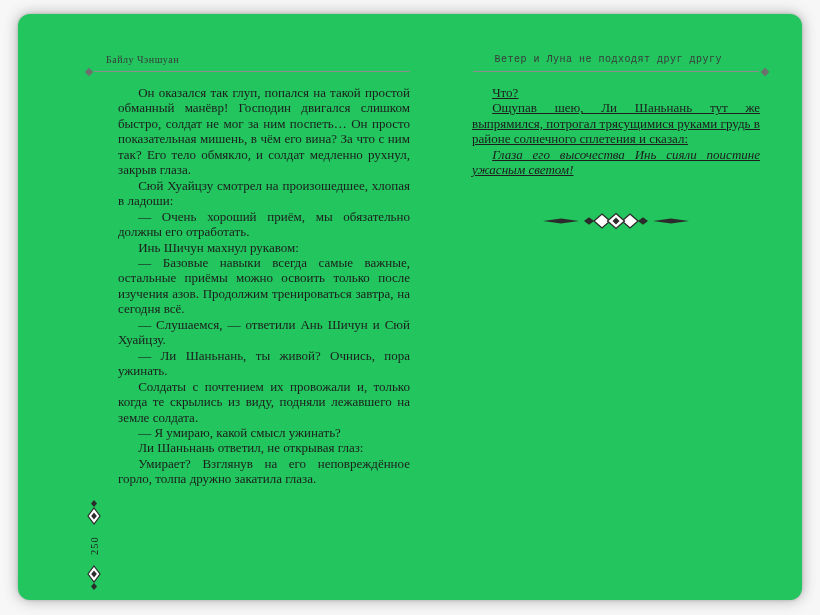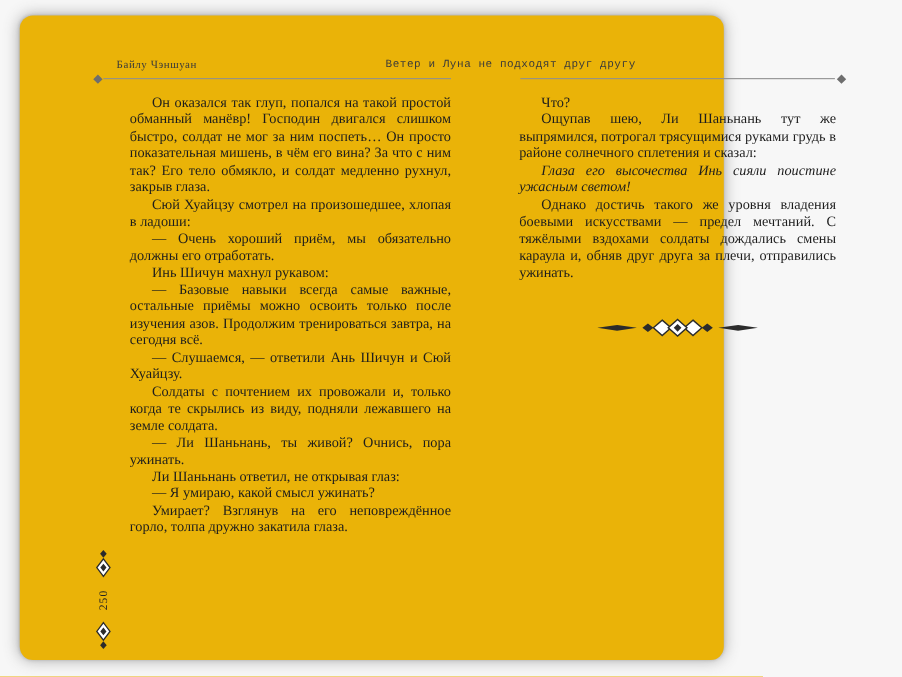--- a/index.html
+++ b/index.html
@@ -2,22 +2,22 @@
 <html><head>
 <meta charset="utf-8">
 <style>
   html,body{margin:0;padding:0;}
   body{
     width:820px;height:615px;overflow:hidden;position:relative;
     background:#f7f7f7;
     font-family:"Liberation Serif", serif;
   }
   .spread{
-    position:absolute;left:18px;top:14px;width:640px;height:586px;
-    background:#eab308;border-radius:12px;
+    position:absolute;left:18px;top:14px;width:784px;height:586px;
+    background:#22c55e;border-radius:12px;
     box-shadow:0 0 14px rgba(80,80,80,.45), 0 0 3px rgba(120,120,120,.35);
   }
   
   .running-head{
     position:absolute;top:40px;font-size:10px;letter-spacing:.5px;color:#3a3a3a;
     white-space:nowrap;
   }
   .head-left{left:88px;}
   .head-right{right:80px;text-align:right;font-family:Liberation Mono, monospace;}
   .head-rule{position:absolute;top:57px;height:1px;background:#8f8f8f;}
@@ -28,21 +28,21 @@
     transform:rotate(45deg);
   }
   .rd-left{left:68px;}
   .rd-right{left:744px;}
   
   .col{
     position:absolute;top:71px;color:#1d1d1d;
     font-size:13px;line-height:15.45px;text-align:justify;
   }
   .col-left{left:100px;width:292px;}
-  .col-right{left:454px;width:288px;}
+  .col-right{left:454px;width:288px;text-decoration:underline;}
   .col p{margin:0;text-indent:1.55em;}
   .col p.italic{font-style:italic;}
   
   .divider{margin-top:34px;text-align:center;text-indent:0;}
   
   .pagenum-wrap{
     position:absolute;left:63px;top:486px;width:26px;height:90px;
     display:flex;flex-direction:column;align-items:center;justify-content:space-between;
   }
   .pagenum{
@@ -61,32 +61,31 @@
   <div class="rule-diamond rd-left"></div>
   <div class="rule-diamond rd-right"></div>
 
   <div class="col col-left">
     <p>Он оказался так глуп, попался на такой простой обманный манёвр! Господин двигался слишком быстро, солдат не мог за ним поспеть… Он просто показательная мишень, в чём его вина? За что с ним так? Его тело обмякло, и солдат медленно рухнул, закрыв глаза.</p>
     <p>Сюй Хуайцзу смотрел на произошедшее, хлопая в ладоши:</p>
     <p>— Очень хороший приём, мы обязательно должны его отработать.</p>
     <p>Инь Шичун махнул рукавом:</p>
     <p>— Базовые навыки всегда самые важные, остальные приёмы можно освоить только после изучения азов. Продолжим тренироваться завтра, на сегодня всё.</p>
     <p>— Слушаемся, — ответили Ань Шичун и Сюй Хуайцзу.</p>
+    <p>— Ли Шаньнань, ты живой? Очнись, пора ужинать.</p>
     <p>Солдаты с почтением их провожали и, только когда те скрылись из виду, подняли лежавшего на земле солдата.</p>
-    <p>— Ли Шаньнань, ты живой? Очнись, пора ужинать.</p>
+    <p>— Я умираю, какой смысл ужинать?</p>
     <p>Ли Шаньнань ответил, не открывая глаз:</p>
-    <p>— Я умираю, какой смысл ужинать?</p>
     <p>Умирает? Взглянув на его неповреждённое горло, толпа дружно закатила глаза.</p>
   </div>
 
   <div class="col col-right">
     <p>Что?</p>
     <p>Ощупав шею, Ли Шаньнань тут же выпрямился, потрогал трясущимися руками грудь в районе солнечного сплетения и сказал:</p>
     <p class="italic">Глаза его высочества Инь сияли поистине ужасным светом!</p>
-    <p>Однако достичь такого же уровня владения боевыми искусствами — предел мечтаний. С тяжёлыми вздохами солдаты дождались смены караула и, обняв друг друга за плечи, отправились ужинать.</p>
 
     <div class="divider">
       <svg width="150" height="18" viewBox="0 0 150 18" aria-hidden="true">
         <polygon points="2,9 20,6.4 38,9 20,11.6" fill="#2b2b2b"></polygon>
         <polygon points="112,9 130,6.4 148,9 130,11.6" fill="#2b2b2b"></polygon>
         <polygon points="43,9 48,5.2 53,9 48,12.8" fill="#2b2b2b"></polygon>
         <polygon points="97,9 102,5.2 107,9 102,12.8" fill="#2b2b2b"></polygon>
         <polygon points="61,2 69,9 61,16 53,9" fill="#ffffff" stroke="#2b2b2b" stroke-width="1.3"></polygon>
         <polygon points="89,2 97,9 89,16 81,9" fill="#ffffff" stroke="#2b2b2b" stroke-width="1.3"></polygon>
         <polygon points="75,1.5 83.5,9 75,16.5 66.5,9" fill="#ffffff" stroke="#2b2b2b" stroke-width="1.3"></polygon>

